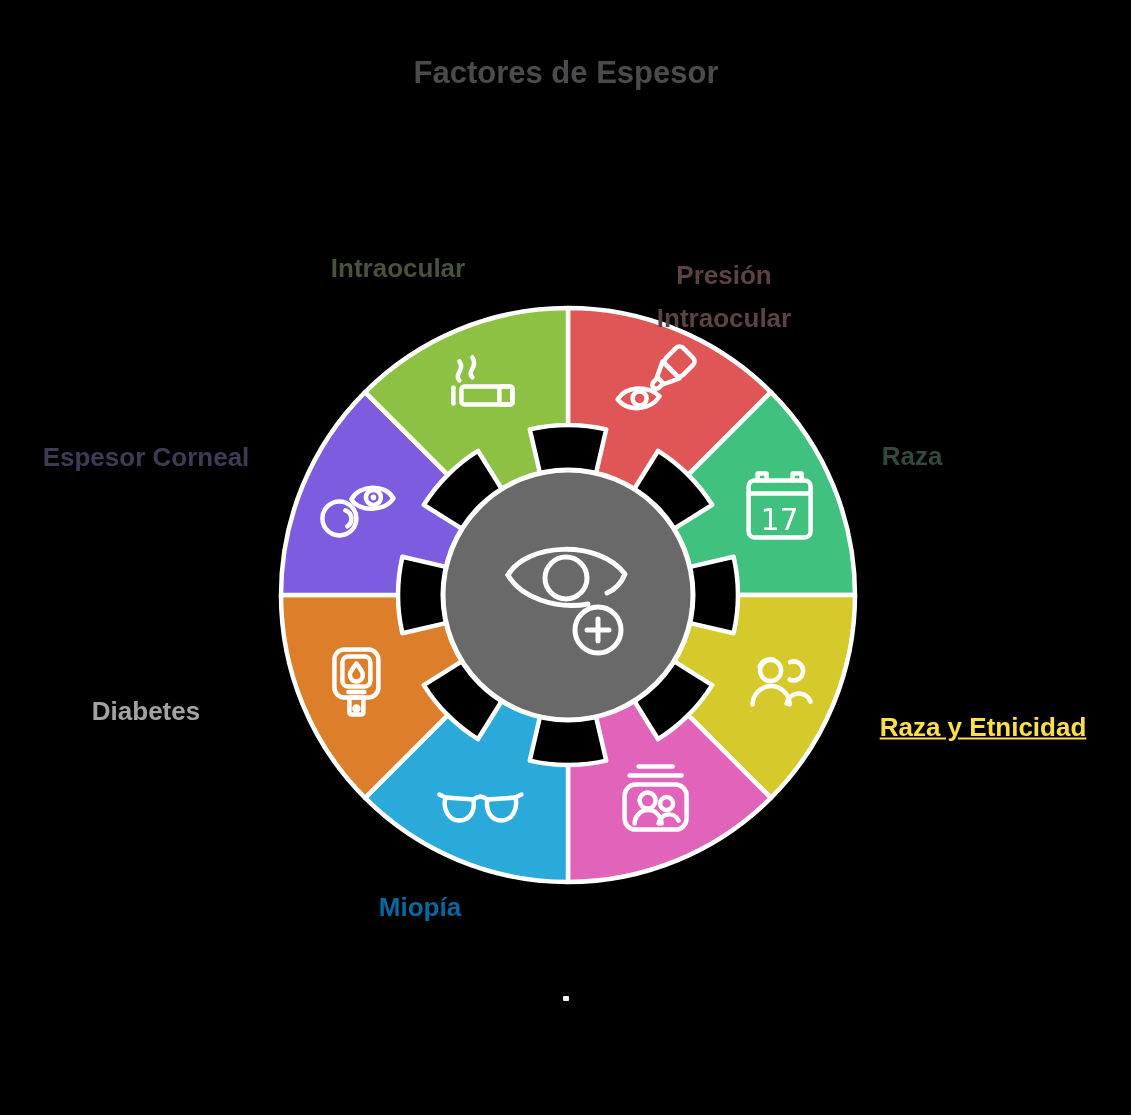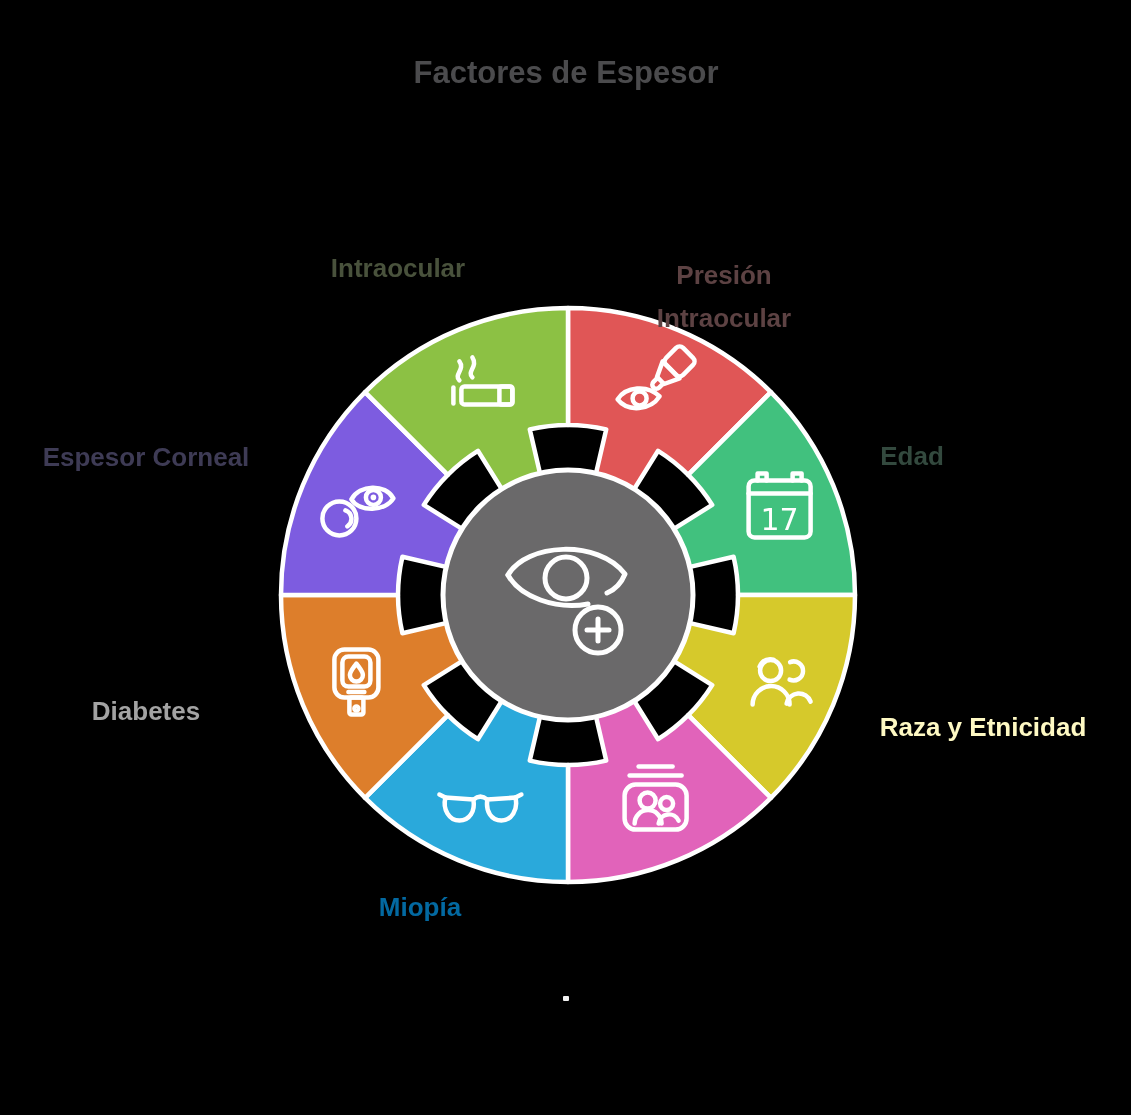--- a/index.html
+++ b/index.html
@@ -122,19 +122,19 @@
       <use href="#cigarette-icon" transform="translate(480.4,383.4)"></use>
     </g>
 
   <circle id="center-circle" cx="568" cy="595" r="125" stroke-width="5" fill="#6a696a" stroke="#ffffff"></circle>
   <use id="center-icon-use" transform="translate(568,595)" href="#eye-plus-icon"></use>
   <text id="calendar-day" x="779.6" y="530.4">17</text>
 </svg>
 
 <div class="seg-label" id="label-tabaquismo" style="color: rgb(73, 82, 60);">Intraocular</div>
 <div class="seg-label" id="label-presion" style="color: rgb(93, 66, 67);">Presión Intraocular</div>
-<div class="seg-label" id="label-edad" style="color: rgb(51, 73, 62);">Edad</div>
-<div class="seg-label" id="label-raza" style="color: #fef9c3;">Raza y Etnicidad</div>
+<div class="seg-label" id="label-edad" style="color: rgb(51, 73, 62);">Raza</div>
+<div class="seg-label" id="label-raza" style="color: #fde047; text-decoration: underline;">Raza y Etnicidad</div>
 <div class="seg-label" id="label-miopia" style="color: #0369a1;">Miopía</div>
 <div class="seg-label" id="label-diabetes" style="color: #a3a3a3;">Diabetes</div>
 <div class="seg-label" id="label-espesor" style="color: rgb(62, 59, 85);">Espesor Corneal</div>
 
 <div id="stray-dot"></div>
 
 </body></html>

